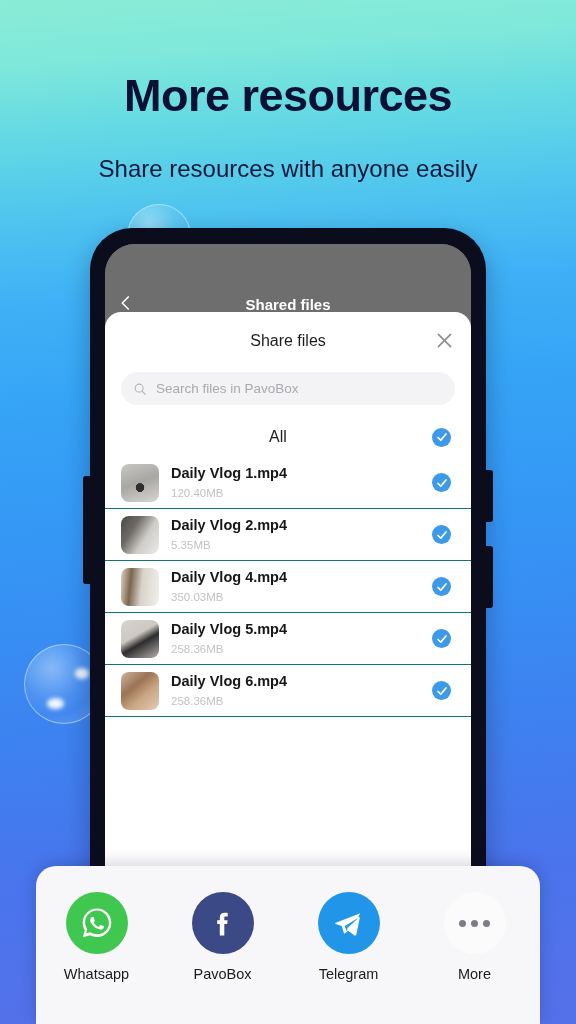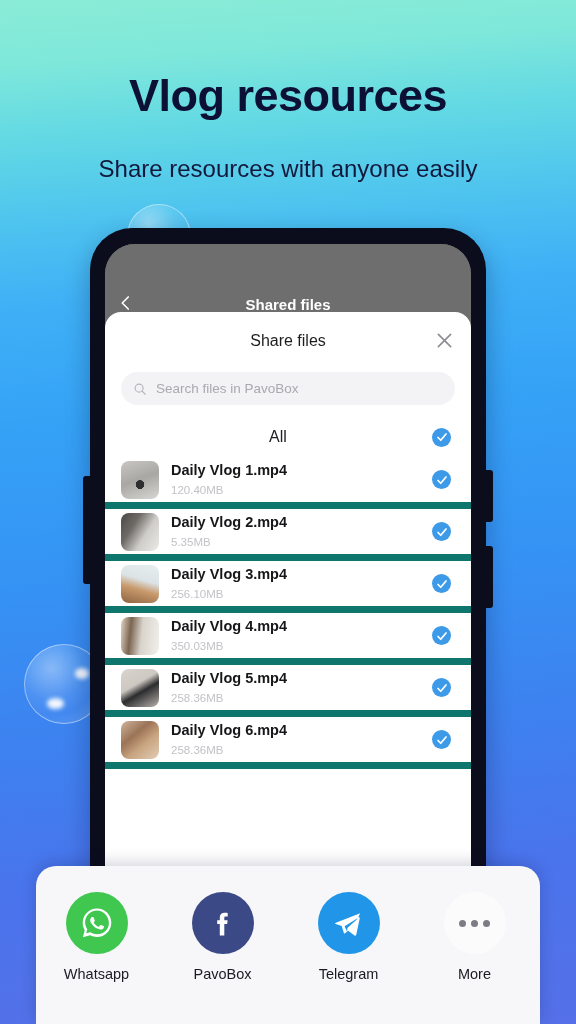--- a/index.html
+++ b/index.html
@@ -167,21 +167,21 @@
   }
   .row-all .label {
     flex: 1;
     font-size: 16px;
     color: #222226;
   }
   .file-row {
     height: 52px;
     display: flex; align-items: center;
     padding: 0 20px 0 16px;
-    border-bottom: 7px solid #0f766e;
+    border-bottom: 1px solid #0f766e;
     position: relative;
   }
   .thumb {
     width: 38px; height: 38px;
     border-radius: 8px;
     flex: 0 0 auto;
     margin-right: 12px;
     overflow: hidden;
     position: relative;
   }
@@ -262,21 +262,21 @@
   .dots span {
     width: 7px; height: 7px; border-radius: 50%;
     background: #7c7c84; display: block;
   }
 </style>
 </head>
 <body>
 
 <div id="stage">
 
-  <div class="headline">Vlog resources</div>
+  <div class="headline">More resources</div>
   <div class="subhead">Share resources with anyone easily</div>
 
   <div class="bubble" id="bubble-top">
     <span class="spec"></span>
   </div>
   <div class="bubble" id="bubble-left">
     <span class="spec a"></span>
     <span class="spec b"></span>
   </div>
 
@@ -349,34 +349,20 @@
               <span class="fname" style="display:block">Daily Vlog 2.mp4</span>
               <span class="fsize" style="display:block">5.35MB</span>
             </span>
             <span class="check">
               <svg viewBox="0 0 24 24" fill="none" stroke="currentColor" stroke-width="3.4" stroke-linecap="round" stroke-linejoin="round">
                   <polyline points="4 13 9.5 18.5 20 6"></polyline>
                 </svg>
             </span>
           </div>
 
-          <div class="file-row">
-            <span class="thumb">
-                <i class="t3"></i>
-              </span>
-            <span class="meta">
-              <span class="fname" style="display:block">Daily Vlog 3.mp4</span>
-              <span class="fsize" style="display:block">256.10MB</span>
-            </span>
-            <span class="check">
-              <svg viewBox="0 0 24 24" fill="none" stroke="currentColor" stroke-width="3.4" stroke-linecap="round" stroke-linejoin="round">
-                  <polyline points="4 13 9.5 18.5 20 6"></polyline>
-                </svg>
-            </span>
-          </div>
 
           <div class="file-row">
             <span class="thumb">
                 <i class="t4"></i>
               </span>
             <span class="meta">
               <span class="fname" style="display:block">Daily Vlog 4.mp4</span>
               <span class="fsize" style="display:block">350.03MB</span>
             </span>
             <span class="check">

